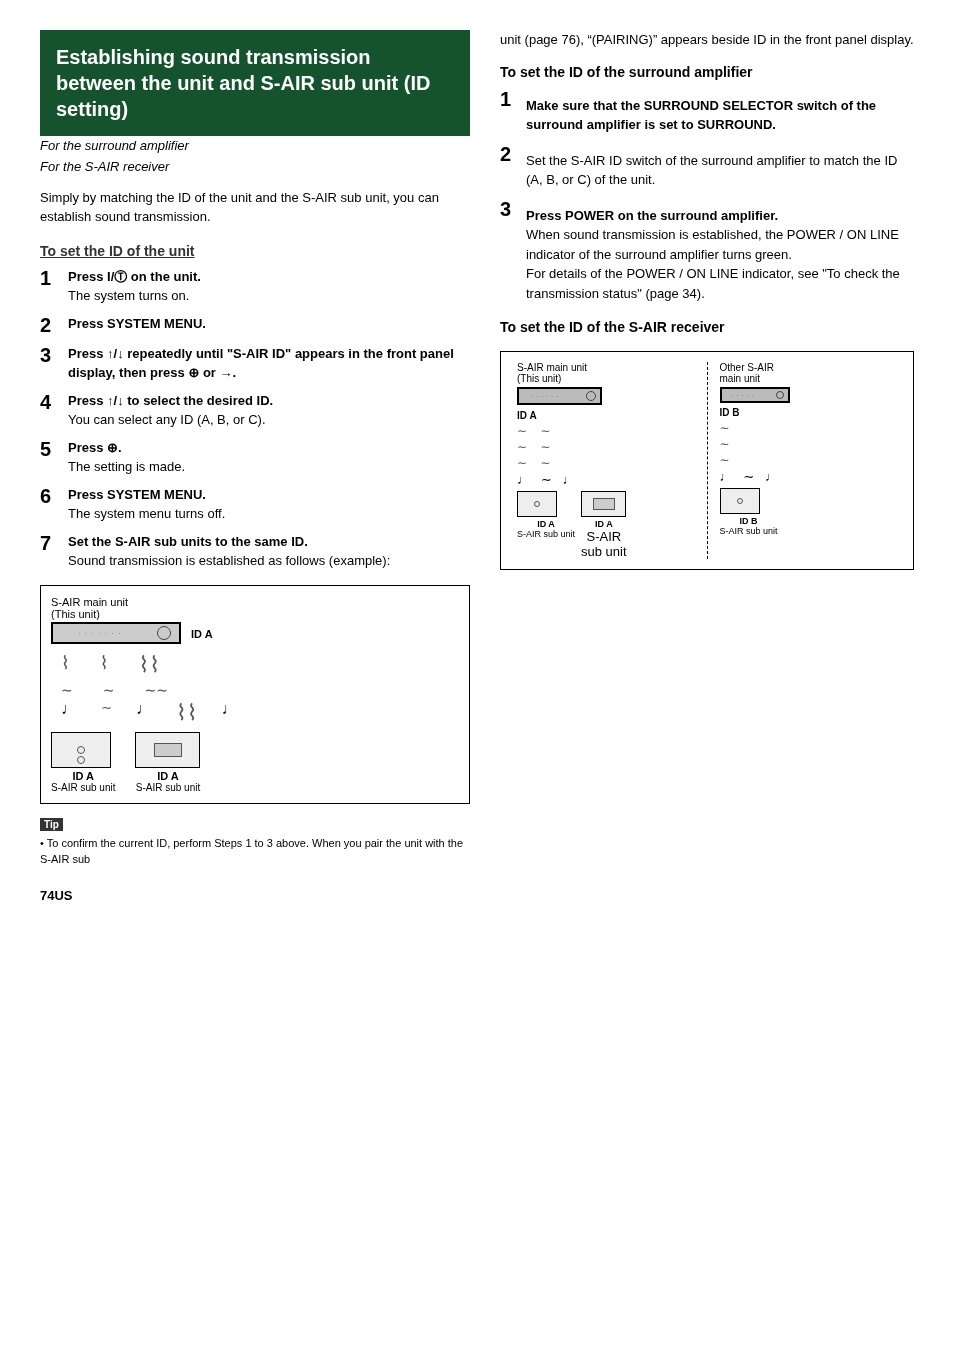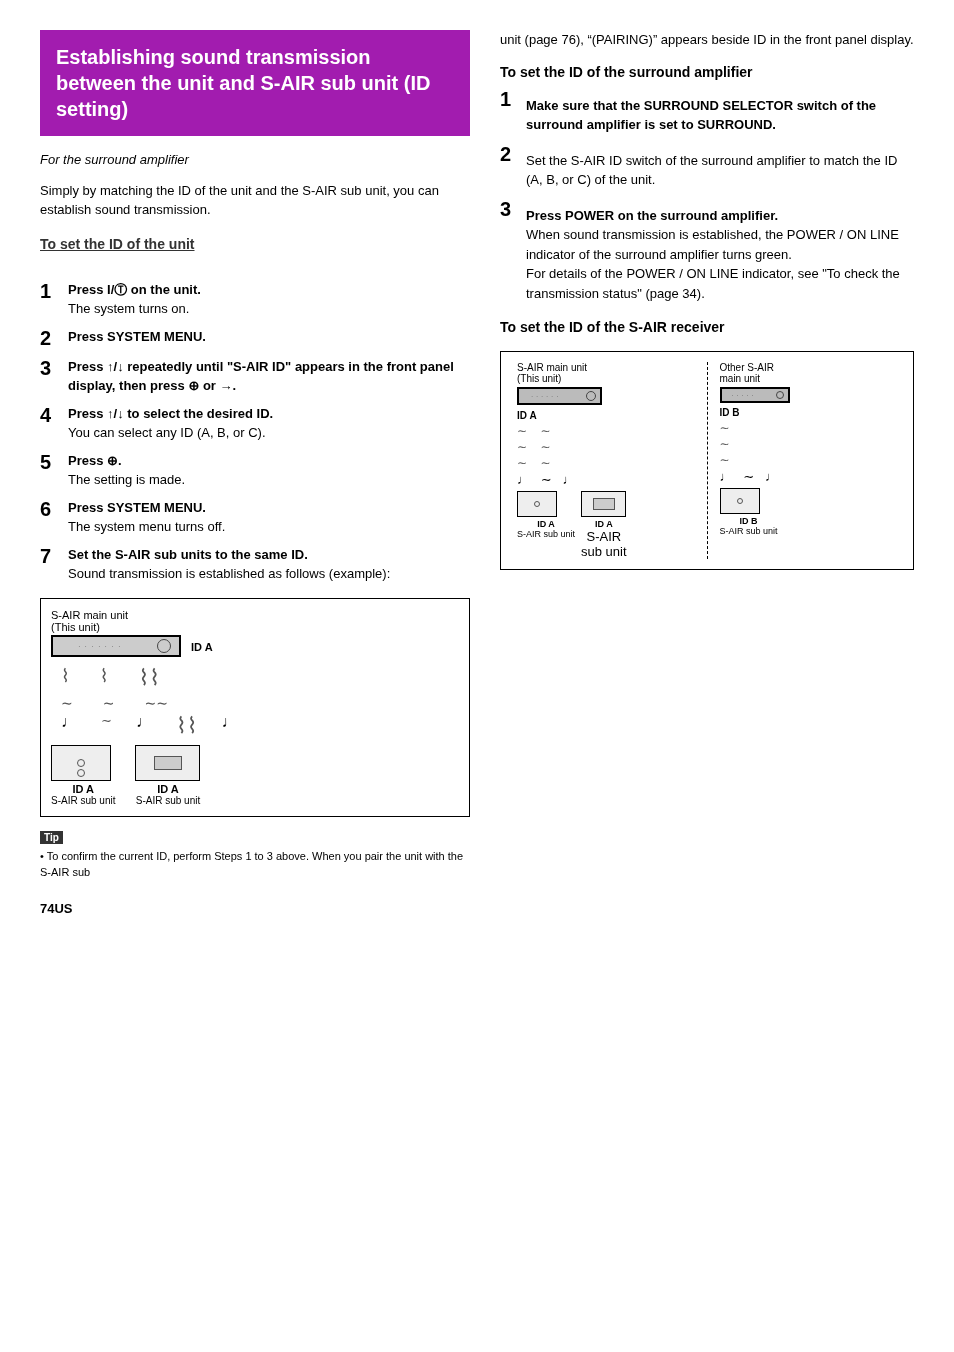--- a/index.html
+++ b/index.html
@@ -17,24 +17,23 @@
       gap: 30px;
     }
     .left-col {
       width: 430px;
       flex-shrink: 0;
     }
     .right-col {
       flex: 1;
     }
     .title-box {
-      background: #a21caf;
+      background: #14532d;
       color: #fff;
       padding: 14px 16px;
-      margin-bottom: 14px;
     }
     .title-box h1 {
       font-size: 20px;
       font-weight: bold;
       line-height: 1.3;
     }
     .subtitle-italic {
       font-style: italic;
       font-weight: normal;
       font-size: 13px;
@@ -44,21 +43,21 @@
     .intro-text {
       font-size: 13px;
       margin-bottom: 16px;
       line-height: 1.5;
     }
     .section-heading {
       font-size: 14px;
       font-weight: bold;
       color: #333;
       border-bottom: none;
-      margin-bottom: 28px;
+      margin-bottom: 8px;
       text-decoration: underline;
     }
     .steps-list {
       list-style: none;
       margin-bottom: 14px;
     }
     .step-item {
       display: flex;
       margin-bottom: 8px;
       align-items: flex-start;
@@ -237,20 +236,21 @@
 <div class="page-layout">
 
   <div class="left-col">
 
     <div class="title-box">
       <h1>Establishing sound transmission between the unit and S-AIR sub unit (ID setting)</h1>
     </div>
 
     <div class="subtitle-italic">
       <div>For the surround amplifier</div>
+      <div>For the S-AIR receiver</div>
     </div>
 
     <p class="intro-text">Simply by matching the ID of the unit and the S-AIR sub unit, you can establish sound transmission.</p>
 
     <div class="section-heading">To set the ID of the unit</div>
 
     <ol class="steps-list">
       <li class="step-item">
         <span class="step-number">1</span>
         <div class="step-content">

